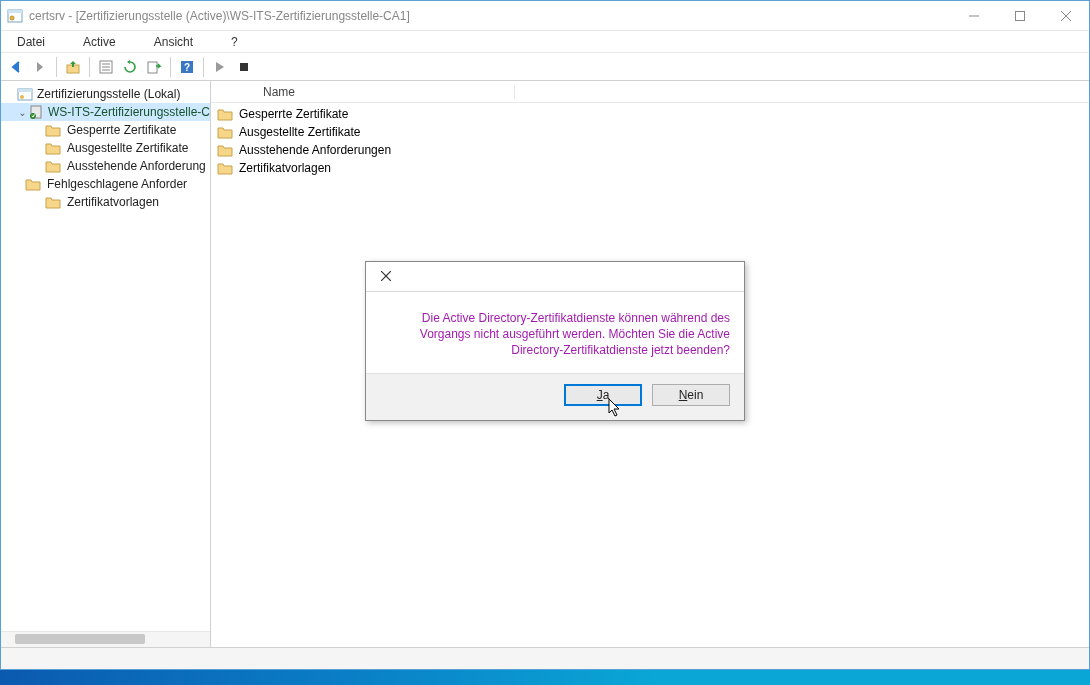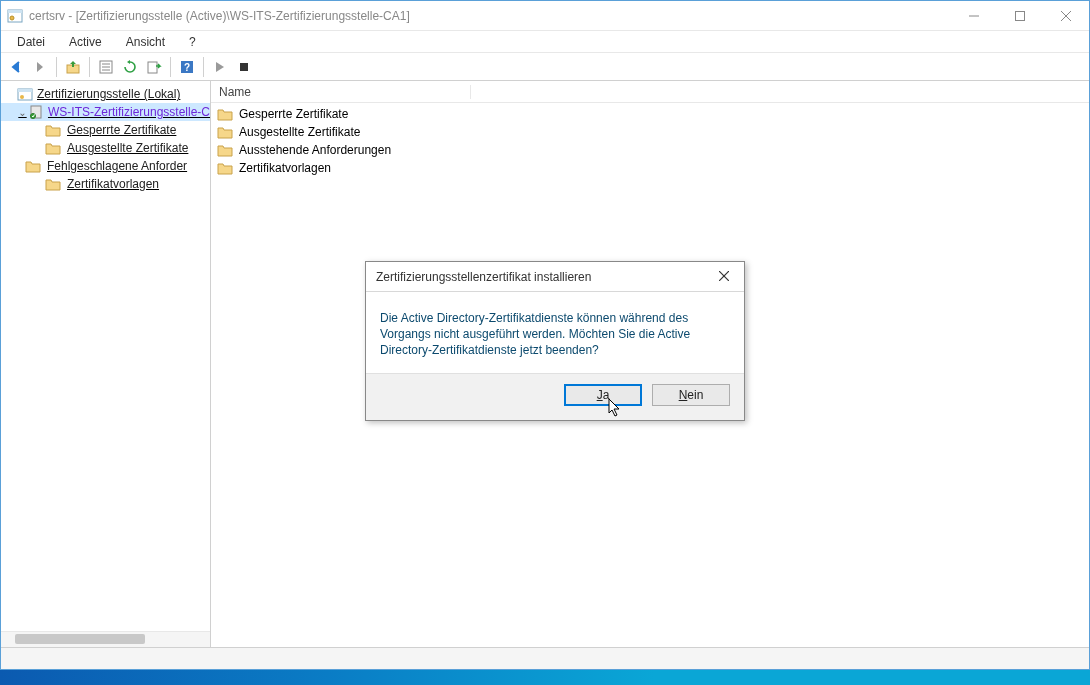--- a/index.html
+++ b/index.html
@@ -48,21 +48,21 @@
     align-items: center;
     justify-content: center;
     color: #999;
   }
   
   .menubar {
     height: 22px;
     display: flex;
     align-items: center;
     padding: 0 6px;
-    gap: 4px;
+    gap: 18px;
     border-bottom: 1px solid #e8e8e8;
   }
   .menubar span {
     padding: 2px 10px;
     color: #333;
   }
   
   .toolbar {
     height: 28px;
     display: flex;
@@ -89,21 +89,20 @@
     flex: 1;
     display: flex;
     overflow: hidden;
   }
   .tree-pane {
     width: 210px;
     border-right: 1px solid #d0d0d0;
     display: flex;
     flex-direction: column;
     overflow: hidden;
-    text-decoration: underline;
   }
   .tree {
     flex: 1;
     padding: 4px 0;
     overflow: hidden;
     white-space: nowrap;
   }
   .tree-row {
     display: flex;
     align-items: center;
@@ -122,21 +121,21 @@
     display: inline-flex; align-items: center; justify-content: center;
     margin-right: 4px;
   }
   .tree-row .label {
     color: #222;
   }
   .tree-row.selected {
     background: #cde8ff;
   }
   .tree-row.selected .label {
-    color: #6d28d9;
+    color: #14532d;
   }
   .tree-scroll {
     height: 16px;
     border-top: 1px solid #e8e8e8;
     background: #f5f5f5;
     position: relative;
   }
   .tree-scroll .thumb {
     position: absolute;
     left: 14px;
@@ -155,20 +154,21 @@
   .list-header {
     height: 22px;
     display: flex;
     align-items: center;
     border-bottom: 1px solid #e8e8e8;
   }
   .list-header .col {
     padding: 0 8px;
     color: #444;
     border-right: 1px solid #e8e8e8;
+    margin-left: 44px;
   }
   .list-body {
     flex: 1;
     padding: 2px 0;
   }
   .list-row {
     display: flex;
     align-items: center;
     height: 18px;
     padding-left: 6px;
@@ -200,22 +200,23 @@
     border-bottom: 1px solid #d8d8d8;
     background: #fff;
     color: #333;
   }
   .dialog-title .txt { flex: 1; }
   .dialog-title .close {
     width: 20px; text-align: center; color: #333;
   }
   .dialog-body {
     padding: 18px 14px 14px 14px;
-    color: #0c4a6e;
+    color: #a21caf;
     line-height: 1.35;
+    text-align: right;
   }
   .dialog-buttons {
     display: flex;
     justify-content: flex-end;
     gap: 10px;
     padding: 10px 14px 14px 14px;
     background: #f1f1f1;
     border-top: 1px solid #e0e0e0;
   }
   .dlg-btn {
@@ -379,20 +380,26 @@
                 <path d="M1 3 L6 3 L7 5 L15 5 L15 13 L1 13 Z" fill="#f6d78a" stroke="#c9a24a"></path>
               </svg></span>
           <span class="label">Gesperrte Zertifikate</span>
         </div>
         <div class="tree-row" style="padding-left:44px">
           <span class="folder-icon"><svg width="16" height="14">
                 <path d="M1 3 L6 3 L7 5 L15 5 L15 13 L1 13 Z" fill="#f6d78a" stroke="#c9a24a"></path>
               </svg></span>
           <span class="label">Ausgestellte Zertifikate</span>
         </div>
+        <div class="tree-row" style="padding-left:44px">
+          <span class="folder-icon"><svg width="16" height="14">
+                <path d="M1 3 L6 3 L7 5 L15 5 L15 13 L1 13 Z" fill="#f6d78a" stroke="#c9a24a"></path>
+              </svg></span>
+          <span class="label">Ausstehende Anforderung</span>
+        </div>
         <div class="tree-row" style="padding-left:24px">
           <span class="folder-icon"><svg width="16" height="14">
                 <path d="M1 3 L6 3 L7 5 L15 5 L15 13 L1 13 Z" fill="#f6d78a" stroke="#c9a24a"></path>
               </svg></span>
           <span class="label">Fehlgeschlagene Anforder</span>
         </div>
         <div class="tree-row" style="padding-left:44px">
           <span class="folder-icon"><svg width="16" height="14">
                 <path d="M1 3 L6 3 L7 5 L15 5 L15 13 L1 13 Z" fill="#f6d78a" stroke="#c9a24a"></path>
               </svg></span>
@@ -436,21 +443,20 @@
         </div>
       </div>
     </div>
   </div>
 
   <div class="statusbar"></div>
 </div>
 
 <div class="dialog">
   <div class="dialog-title">
-    <span class="txt">Zertifizierungsstellenzertifikat installieren</span>
     <span class="close">
       <svg width="10" height="10">
           <line x1="0" y1="0" x2="10" y2="10" stroke="#333" stroke-width="1.2"></line>
           <line x1="10" y1="0" x2="0" y2="10" stroke="#333" stroke-width="1.2"></line>
         </svg>
     </span>
   </div>
   <div class="dialog-body">Die Active Directory-Zertifikatdienste können während des Vorgangs nicht ausgeführt werden. Möchten Sie die Active Directory-Zertifikatdienste jetzt beenden?</div>
   <div class="dialog-buttons">
     <div class="dlg-btn default">

